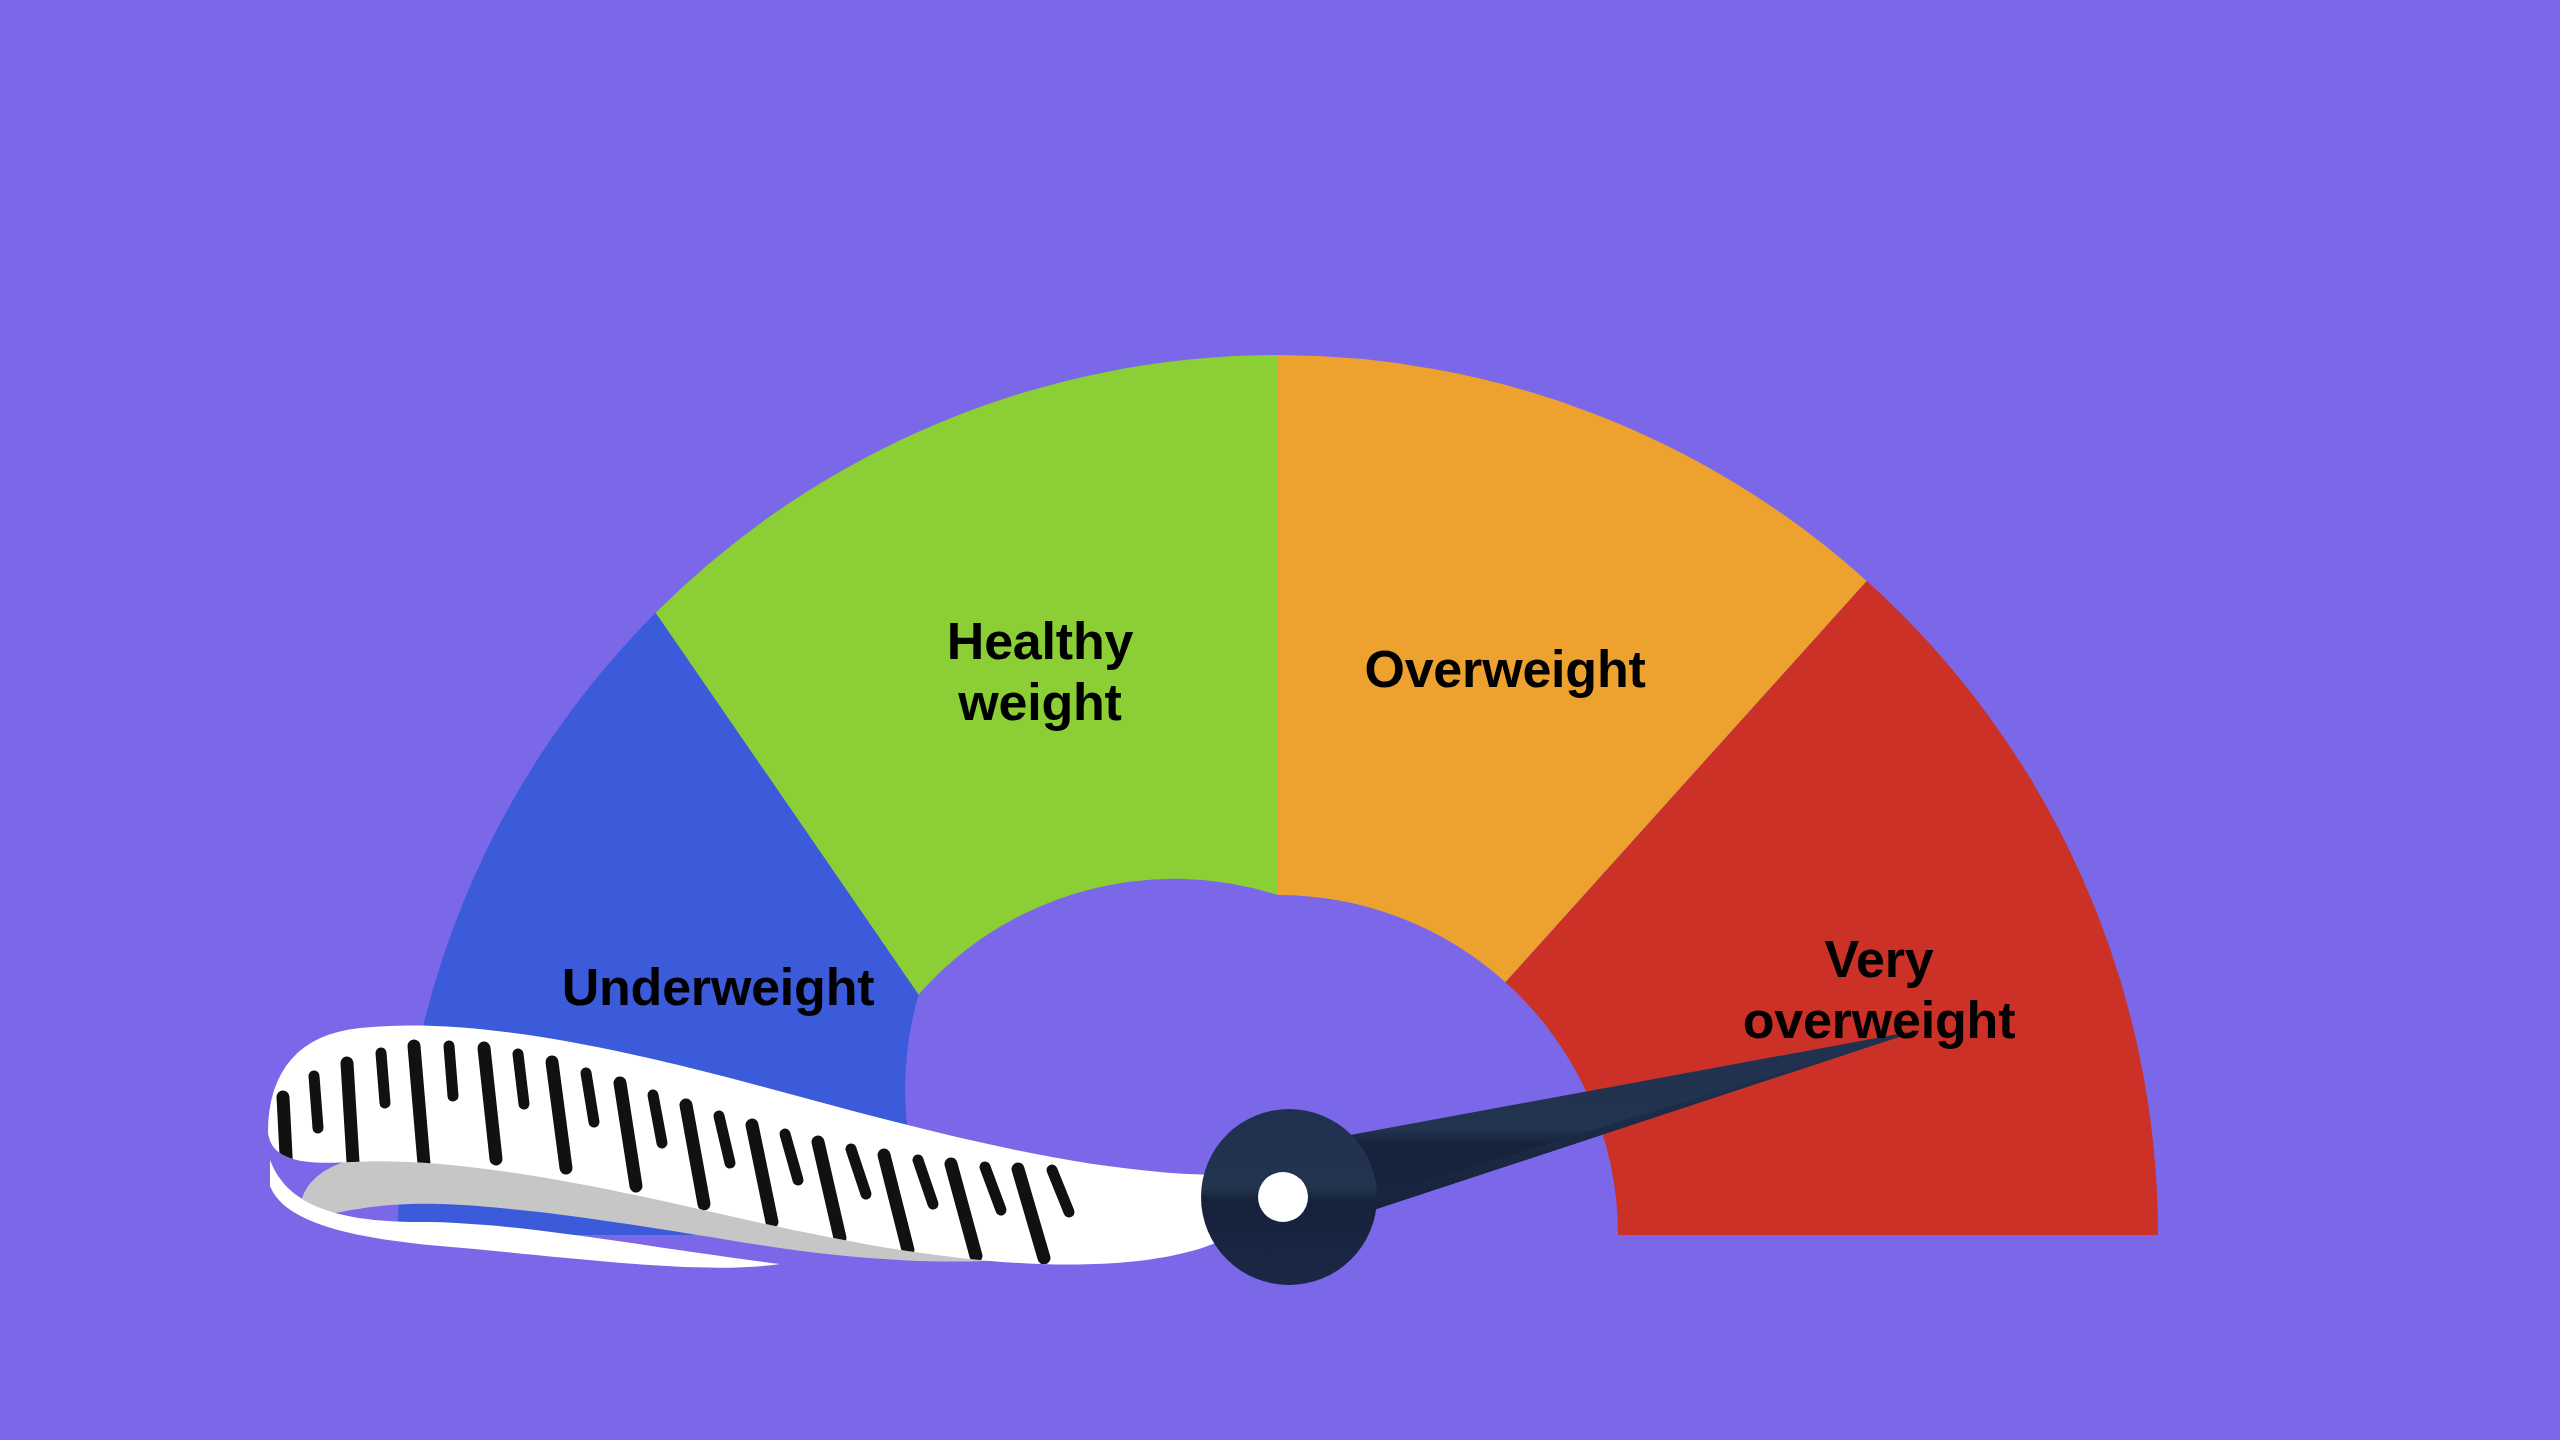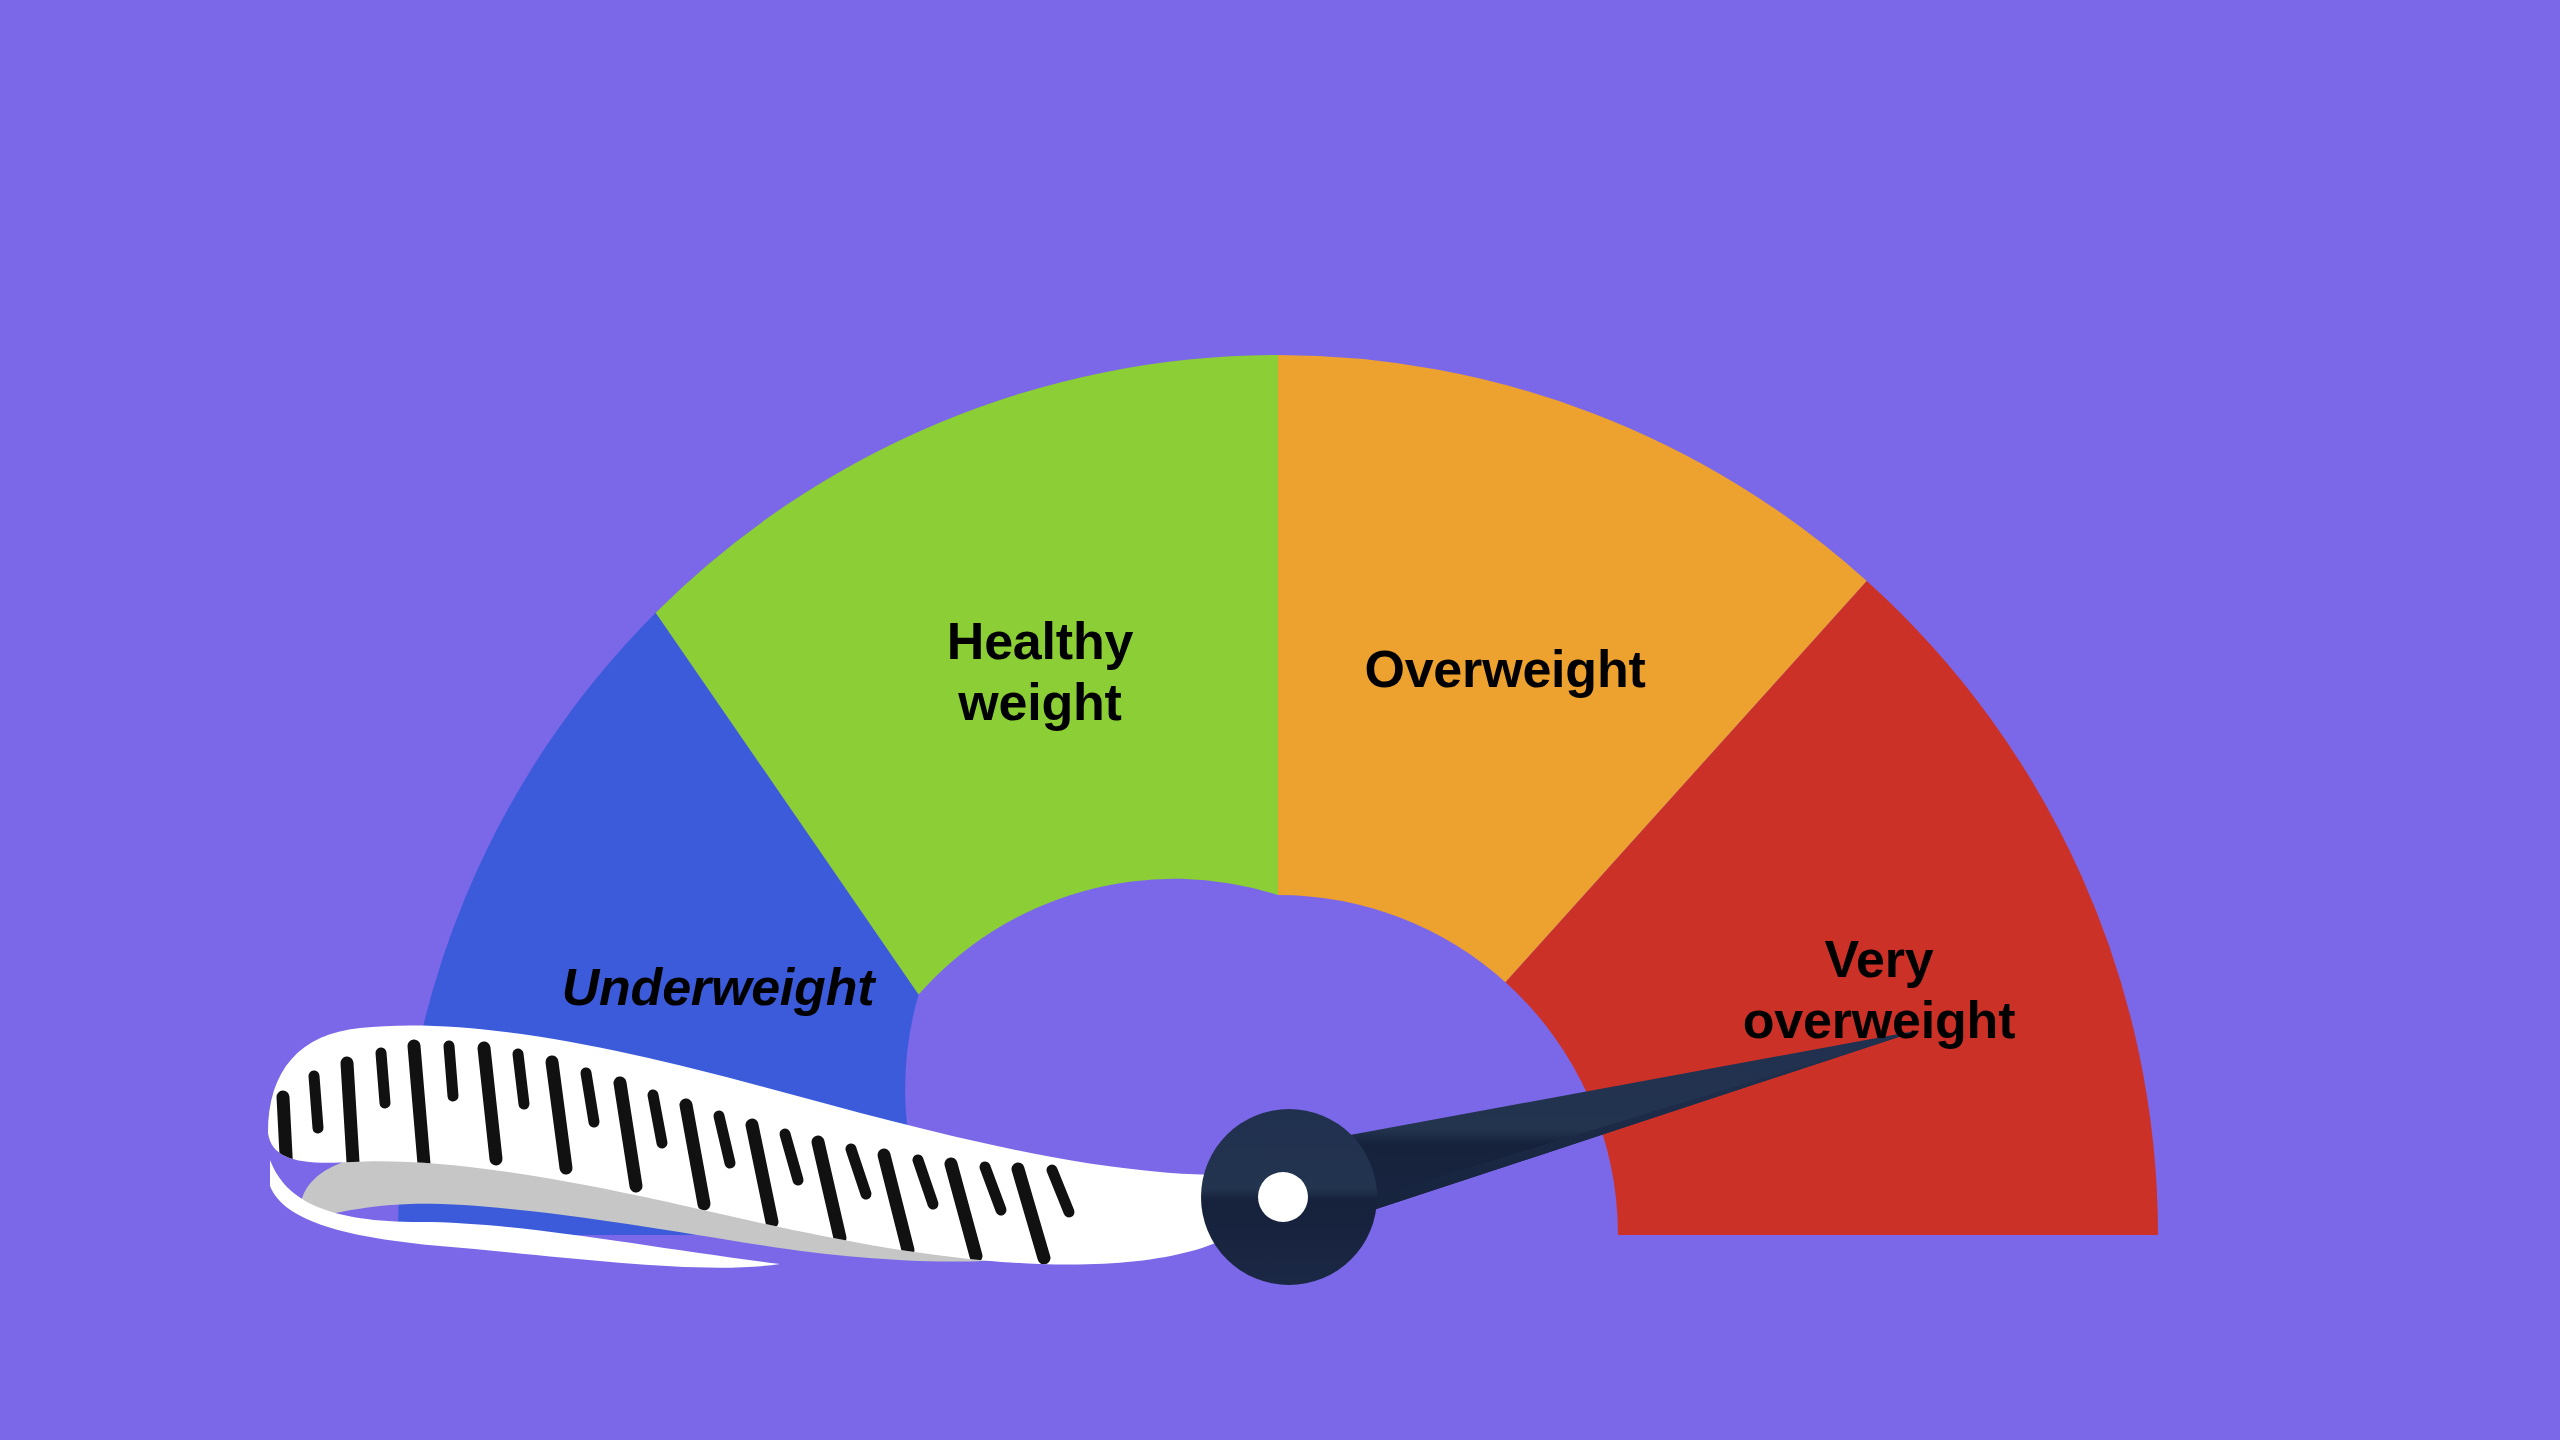--- a/index.html
+++ b/index.html
@@ -31,21 +31,21 @@
     color: #000000;
     font-weight: bold;
     font-size: 52px;
     line-height: 1.18;
     text-align: center;
     white-space: pre-line;
     letter-spacing: -0.2px;
     pointer-events: none;
     transform: translate(-50%, -50%);
   }
-  #label-underweight { left: 718px;  top: 988px; font-style: italic; }
+  #label-underweight { left: 718px;  top: 988px; }
   #label-healthy     { left: 1040px; top: 672px; }
   #label-overweight  { left: 1505px; top: 670px; }
   #label-very        { left: 1855px; top: 990px; }
 </style>
 </head>
 <body style="background: rgb(123, 104, 232);">
 
 <div id="stage" style="background: rgb(123, 104, 232);">
 
   <svg id="gauge-svg" viewBox="0 0 2560 1440">

